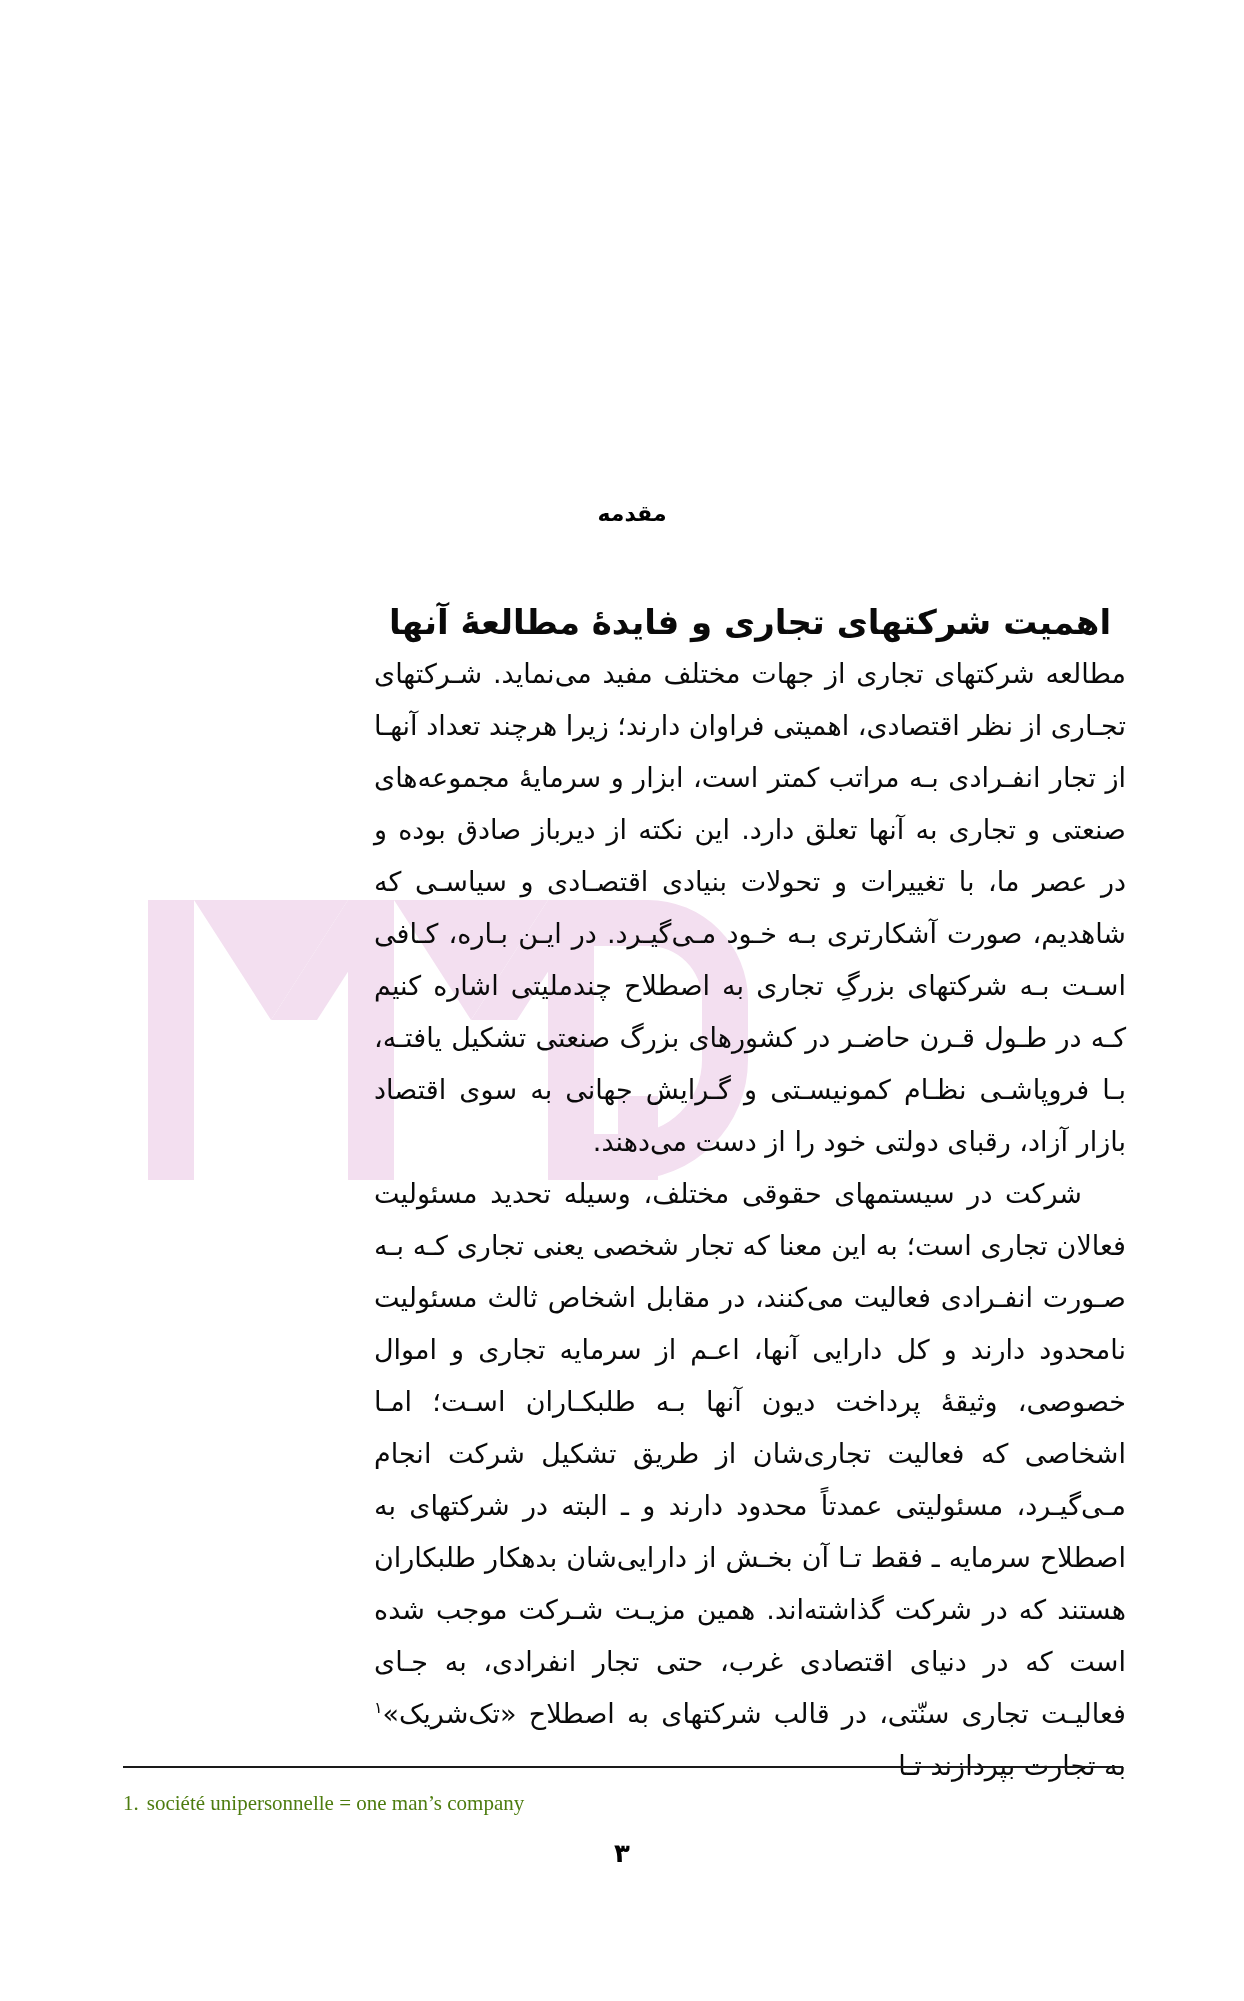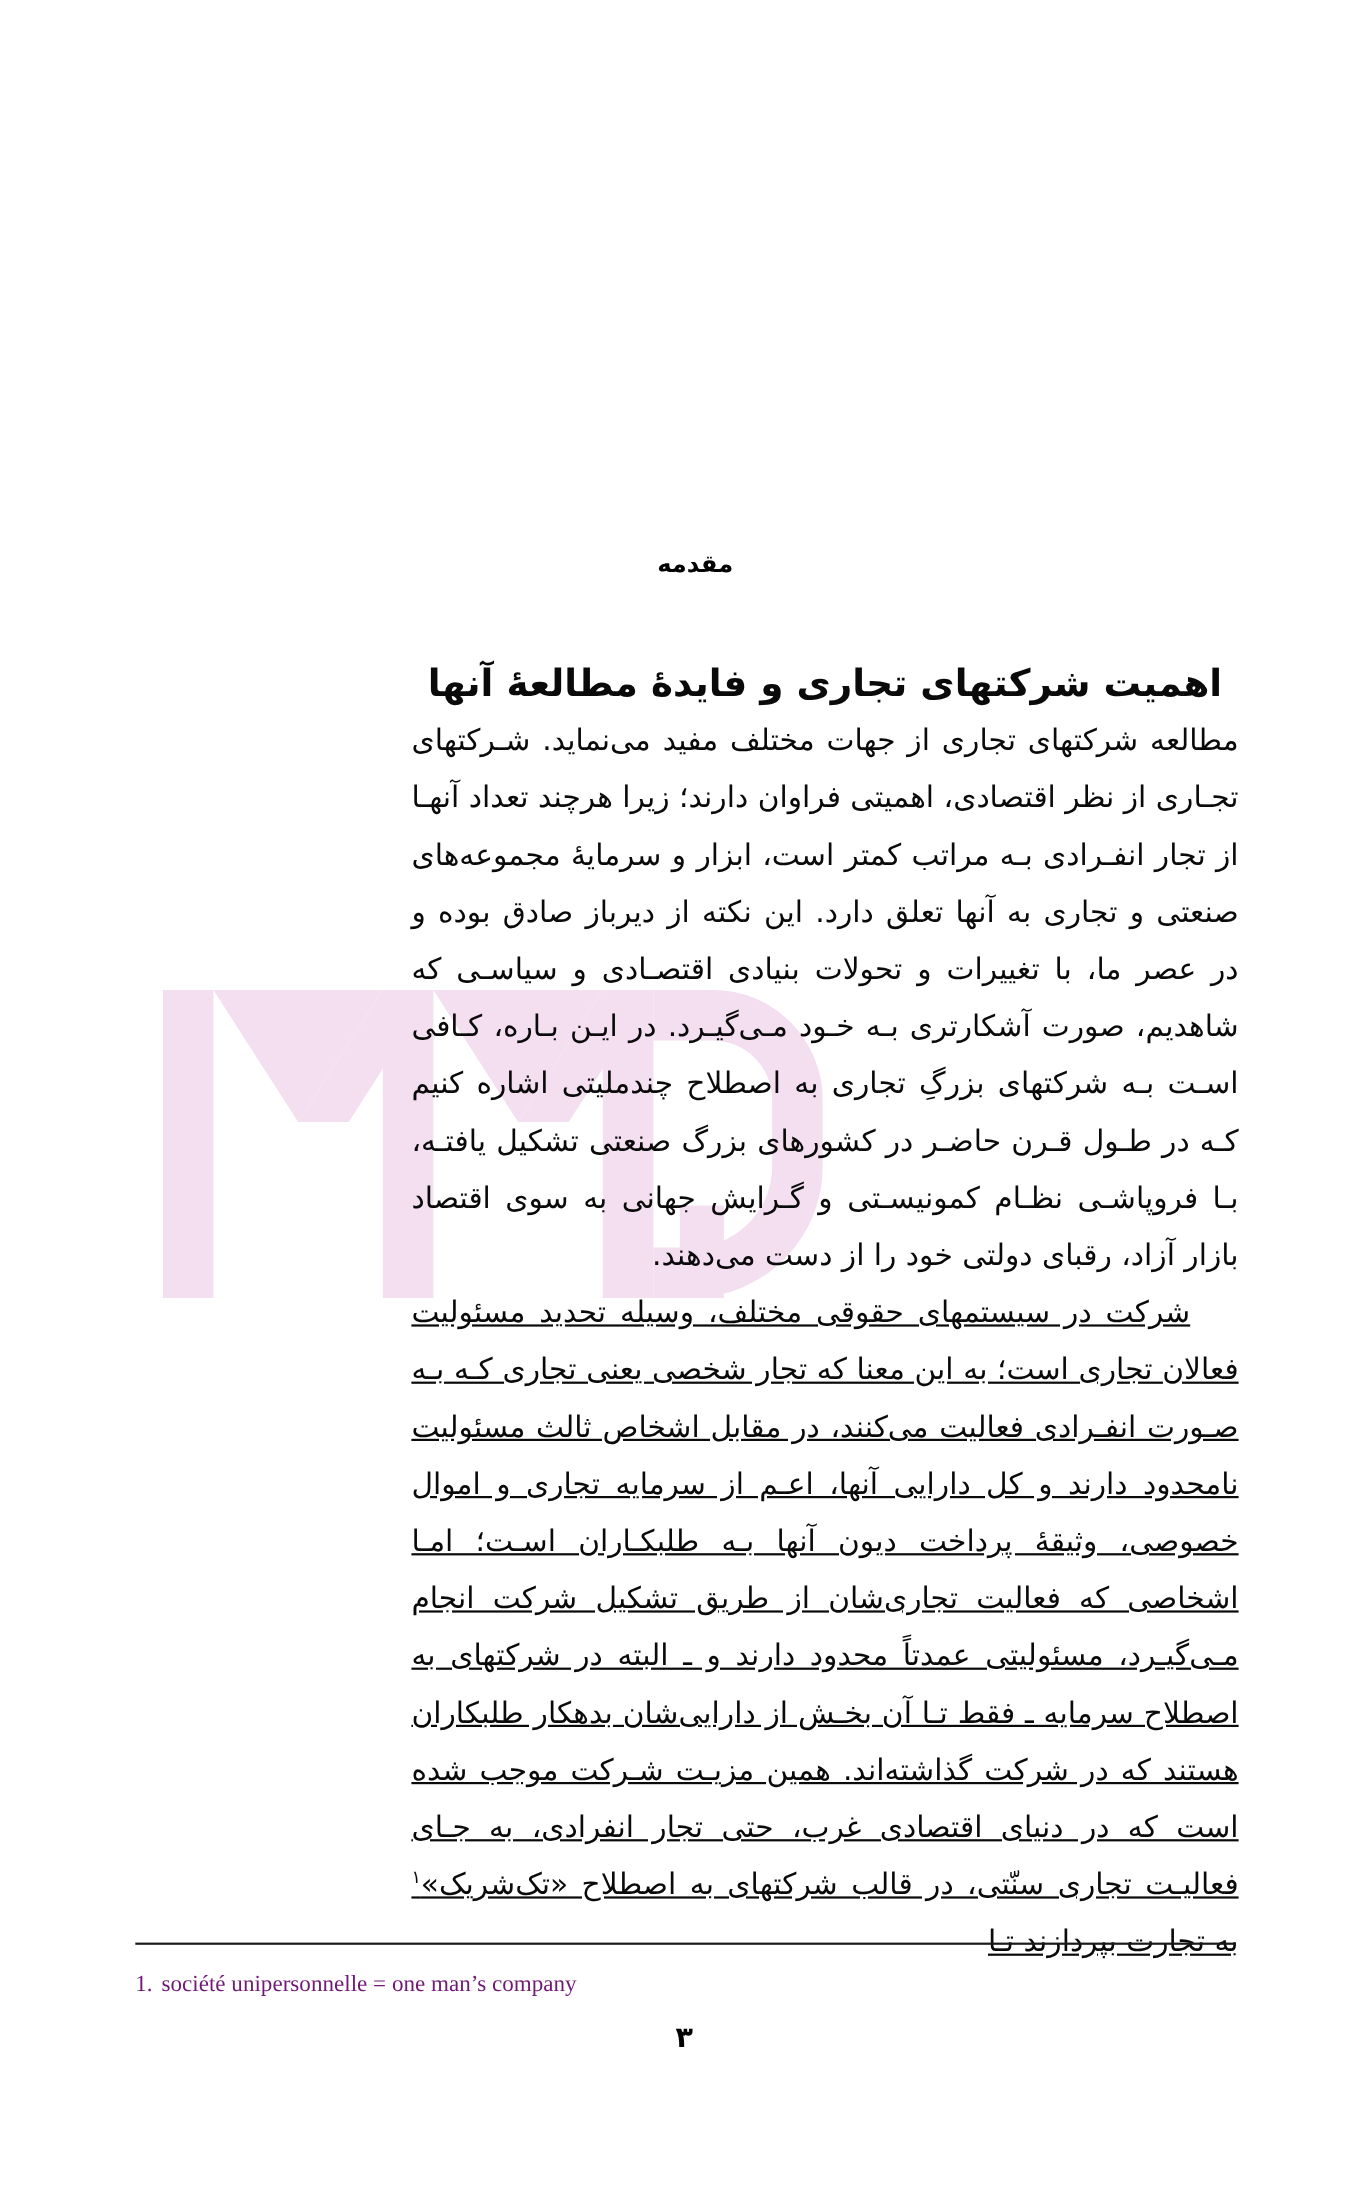--- a/index.html
+++ b/index.html
@@ -65,21 +65,21 @@
 
   .para {
     margin: 0;
     font-size: 27px;
     line-height: 52px;
     text-align: justify;
     text-justify: inter-word;
     direction: rtl;
   }
   .para.p1 { text-indent: 0; }
-  .para.p2 { text-indent: 44px; margin-top: 0; text-decoration: underline; }
+  .para.p2 { text-indent: 44px; margin-top: 0; }
 
   .lead {
     font-weight: 700;
     display: block;
     text-align: center;
     line-height: 52px;
     font-size: 34px;
   }
 
   sup.fn {
@@ -102,21 +102,21 @@
   .footnote {
     position: absolute;
     left: 123px;
     top: 1788px;
     width: 900px;
     direction: ltr;
     text-align: left;
     font-family: "Liberation Serif", "DejaVu Serif", serif;
     font-size: 21px;
     line-height: 30px;
-    color: #701a75;
+    color: #4d7c0f;
     z-index: 3;
   }
   .footnote .fn-num { margin-right: 8px; }
 
   .page-number {
     position: absolute;
     left: 0;
     top: 1838px;
     width: 1244px;
     text-align: center;

